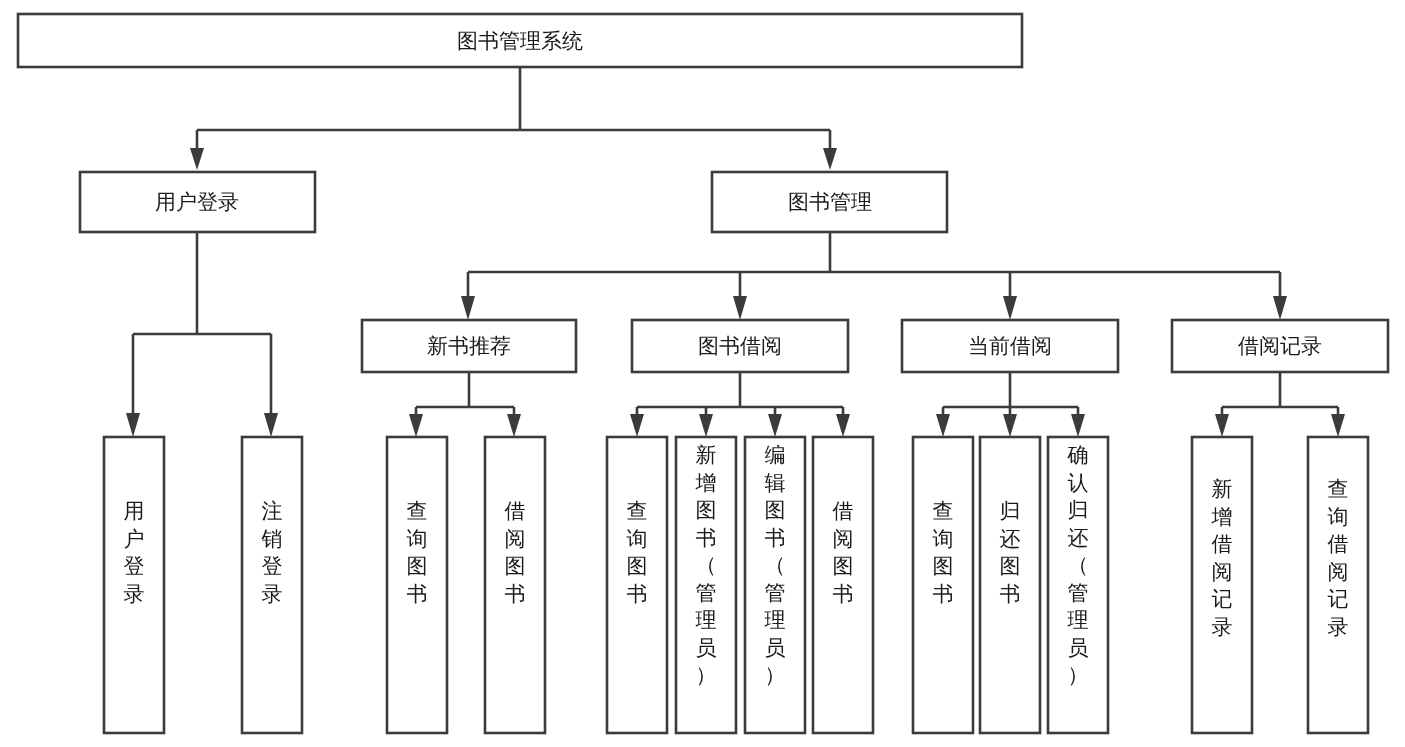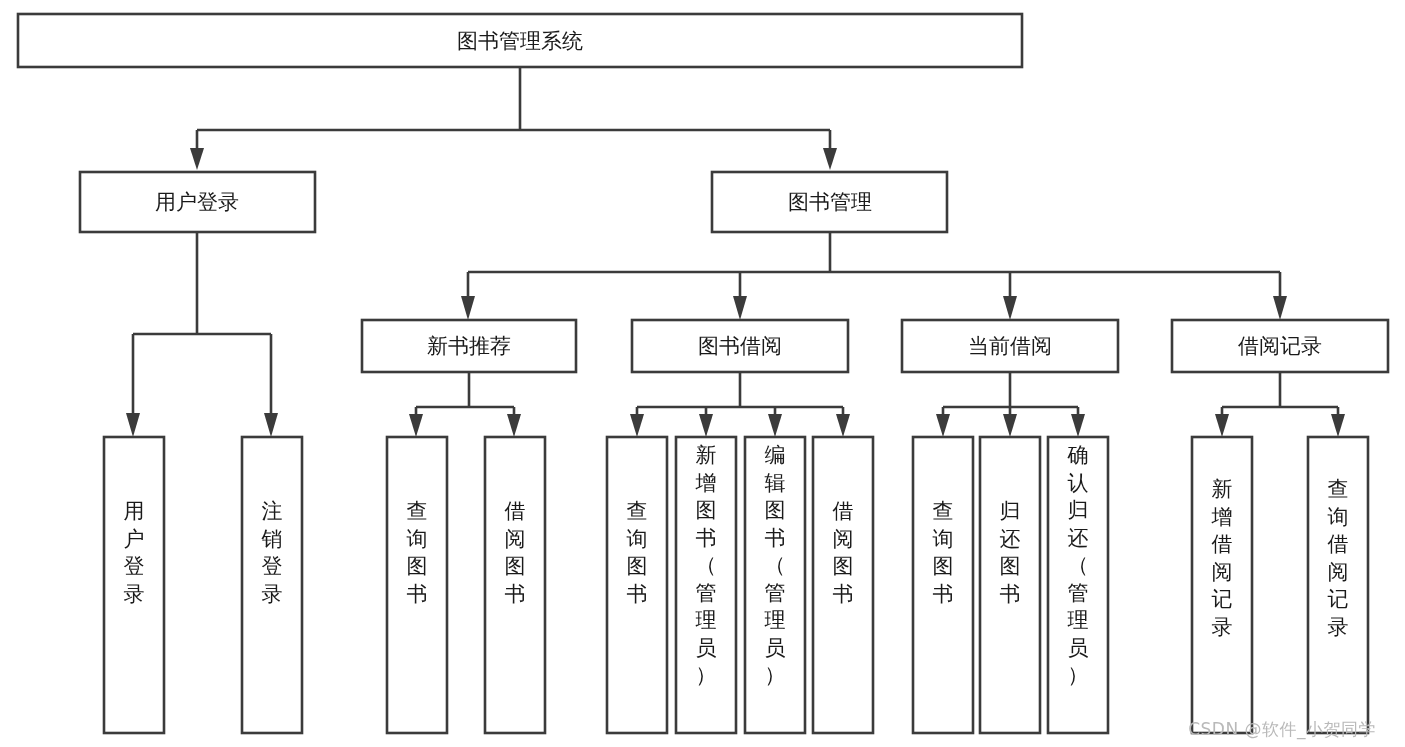--- a/index.html
+++ b/index.html
@@ -241,15 +241,14 @@
       <text class="node-label-v" x="1222" y="496"><tspan x="1222" dy="0">新</tspan><tspan x="1222" dy="27.5">增</tspan><tspan x="1222" dy="27.5">借</tspan><tspan x="1222" dy="27.5">阅</tspan><tspan x="1222" dy="27.5">记</tspan><tspan x="1222" dy="27.5">录</tspan></text>
     </g>
 
     <g>
       <rect class="node-box" x="1308" y="437" width="60" height="296"></rect>
       <text class="node-label-v" x="1338" y="496"><tspan x="1338" dy="0">查</tspan><tspan x="1338" dy="27.5">询</tspan><tspan x="1338" dy="27.5">借</tspan><tspan x="1338" dy="27.5">阅</tspan><tspan x="1338" dy="27.5">记</tspan><tspan x="1338" dy="27.5">录</tspan></text>
     </g>
 
   </svg>
 
-  <div class="watermark">CSDN @软件_小贺同学</div>
 
 </div>
 
 </body></html>

